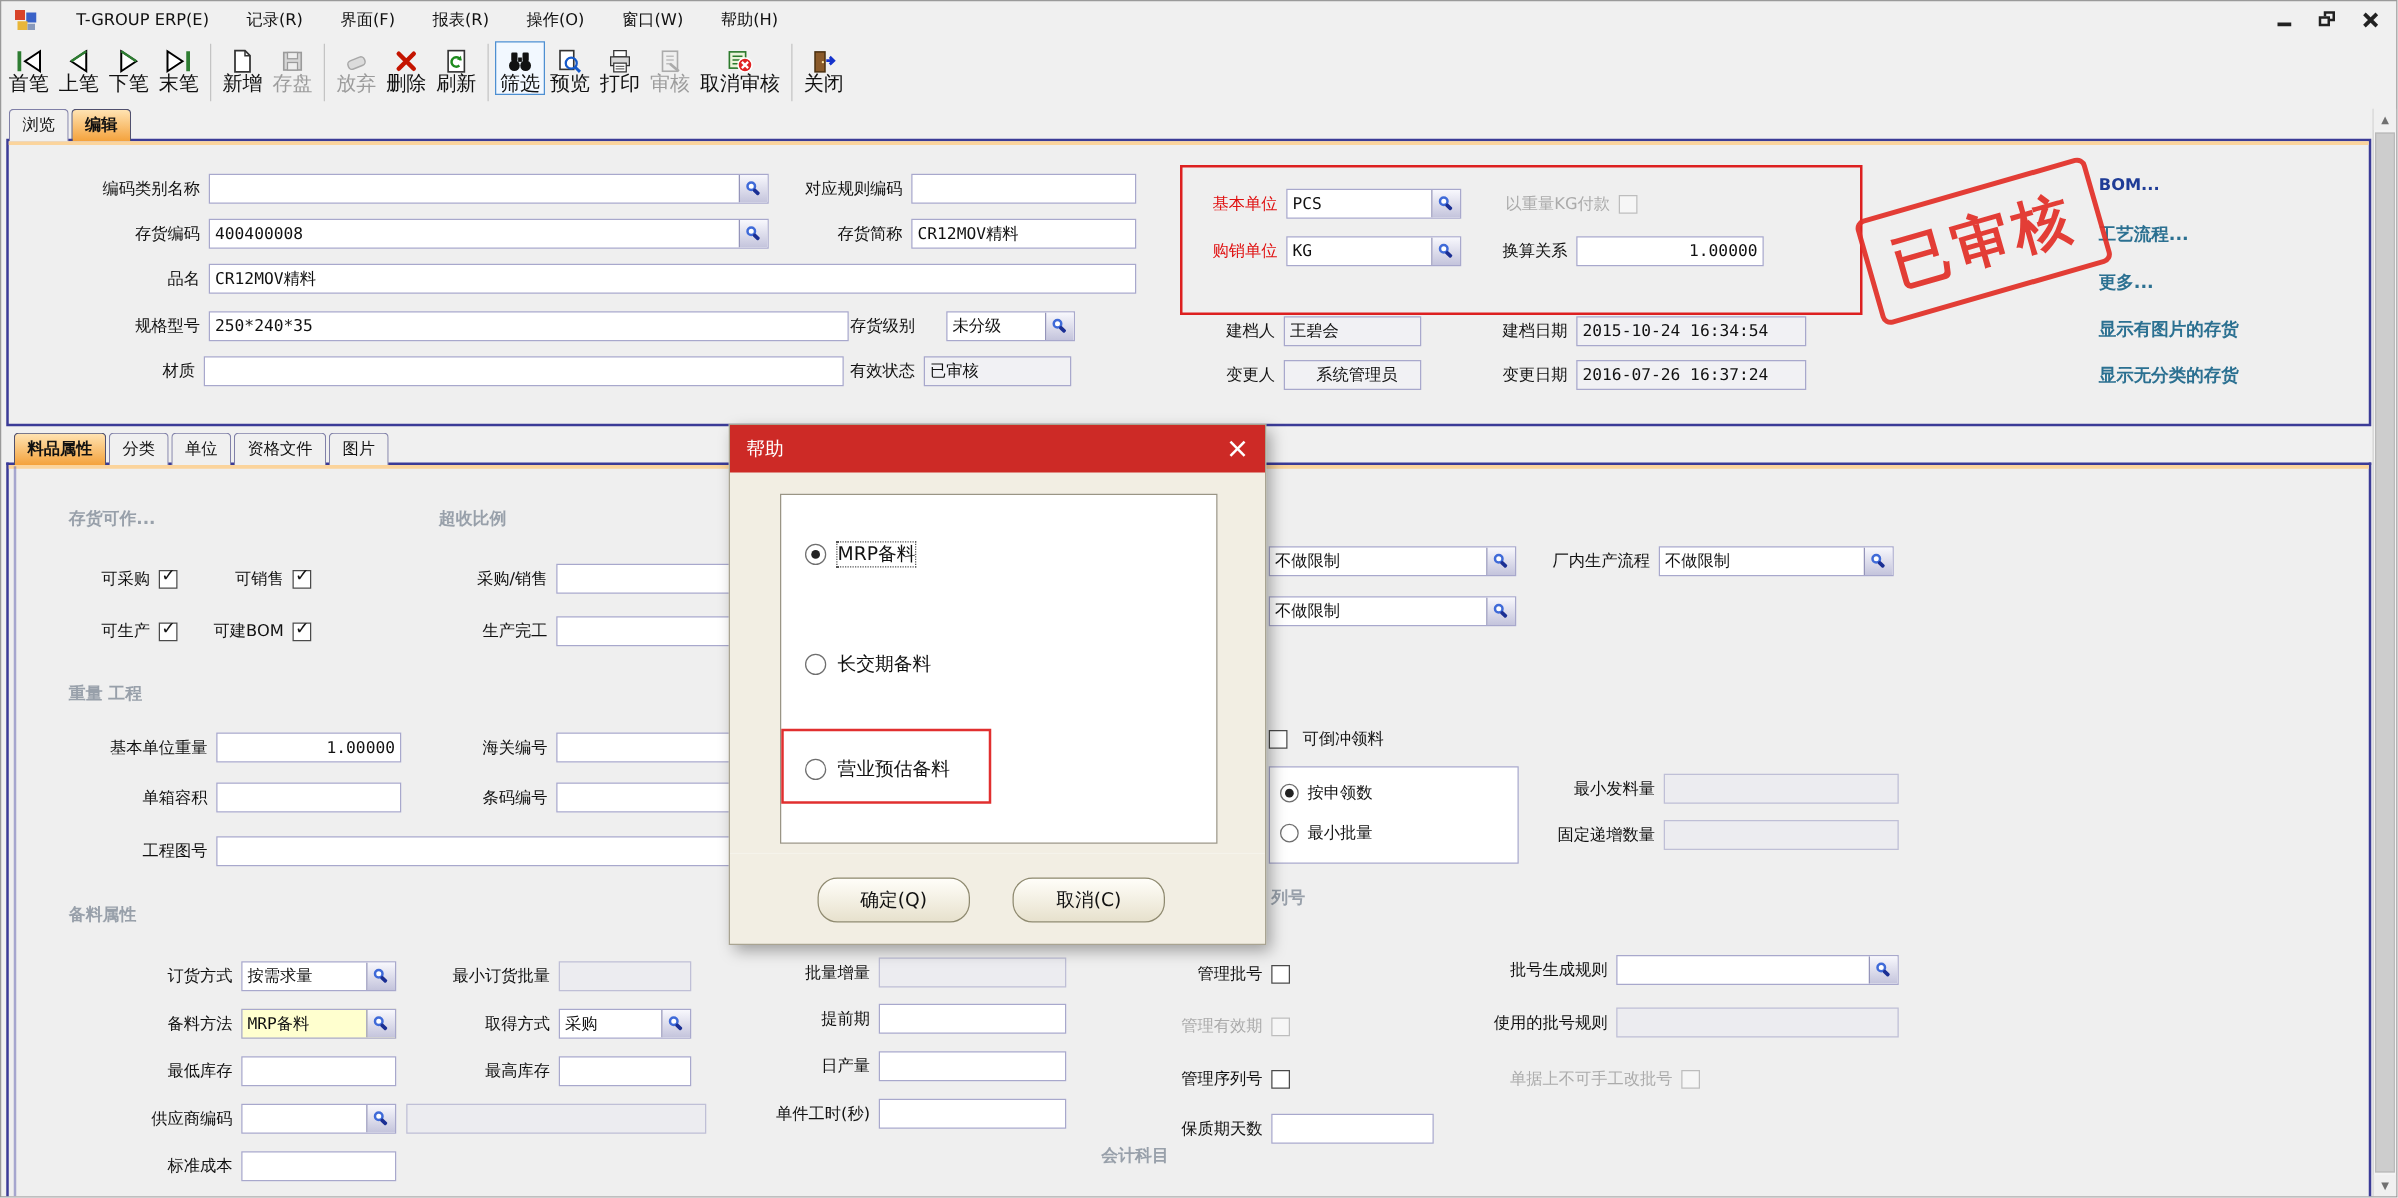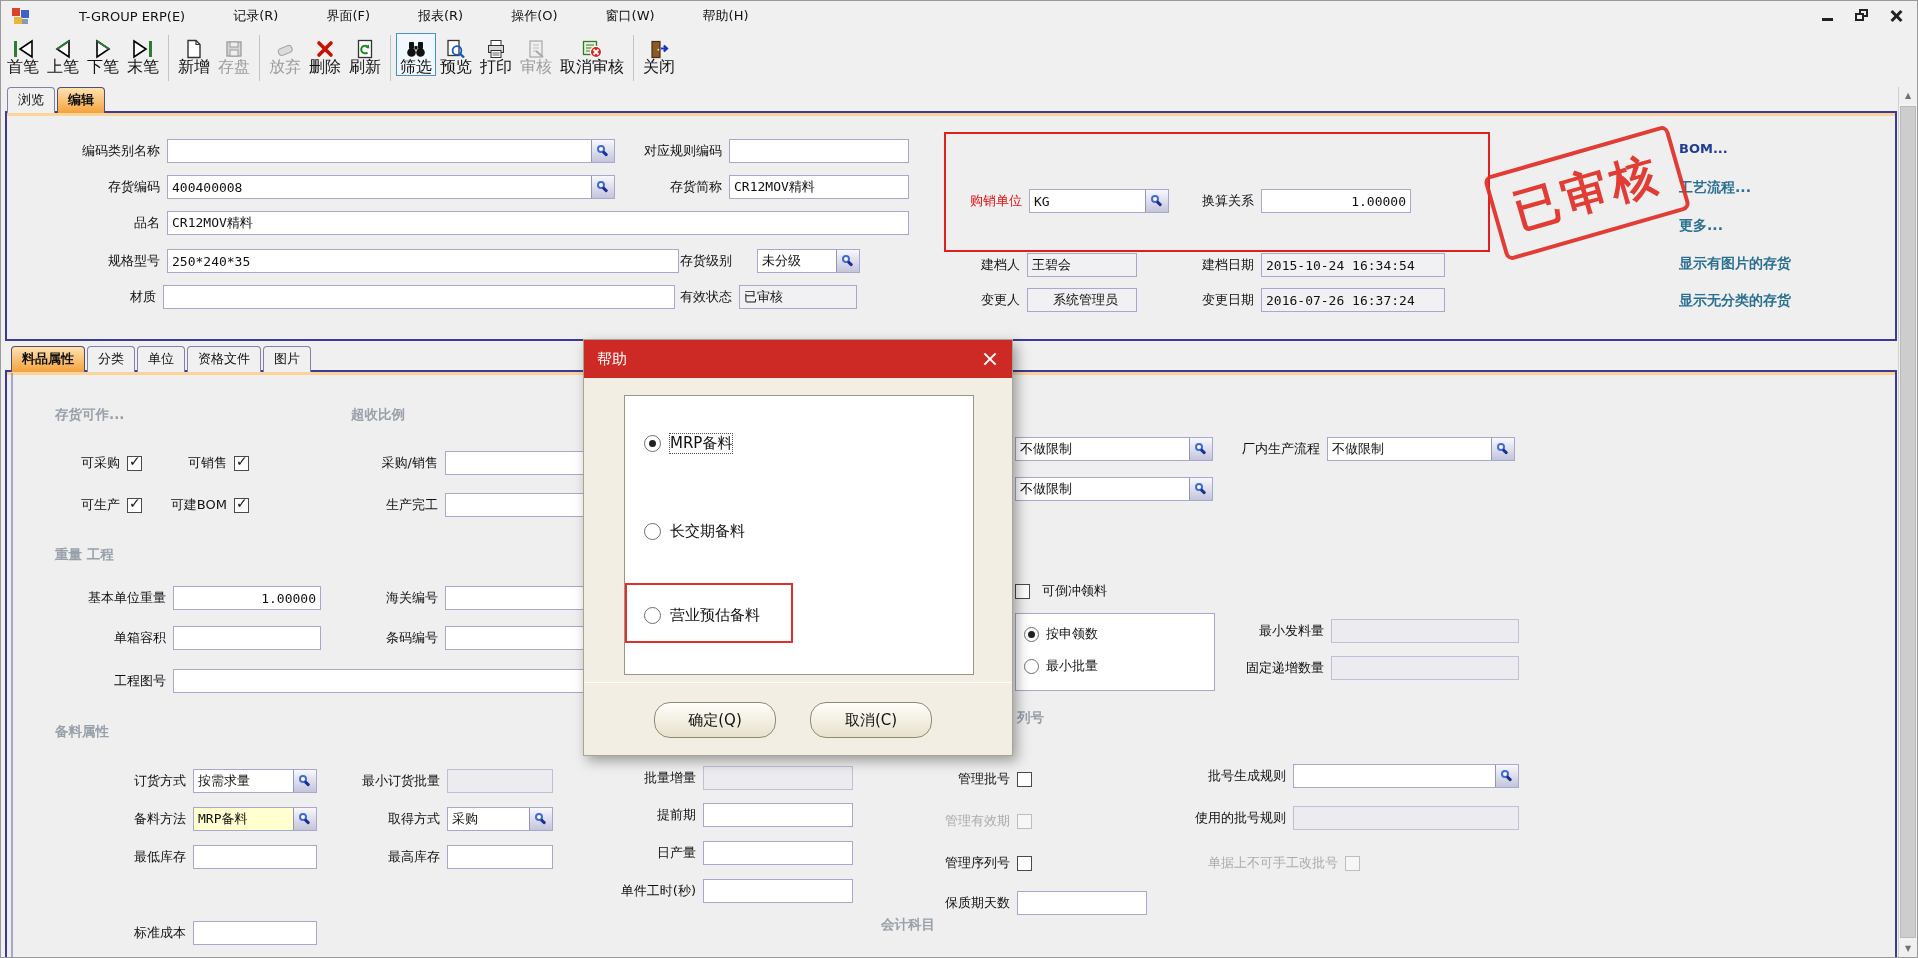--- a/index.html
+++ b/index.html
@@ -1,20 +1,20 @@
 <!DOCTYPE html>
 <html><head>
 <meta charset="utf-8">
 <style>
   html,body{margin:0;padding:0;background:#d8d8d8;}
   *{box-sizing:border-box;}
   .screen{position:relative;width:1918px;height:958px;background:#f0f0f0;border:1px solid #9a9a9a;
           font-family:"DejaVu Sans","Liberation Sans",sans-serif;font-size:13px;color:#111;overflow:hidden;}
   
-  .menubar{position:absolute;left:0;top:0;right:0;height:30px;display:flex;align-items:center;gap:48px;padding-left:10px;}
+  .menubar{position:absolute;left:0;top:0;right:0;height:30px;display:flex;align-items:center;gap:30px;padding-left:10px;}
   .appicon{width:20px;height:20px;flex:none;}
   .menuitem{white-space:nowrap;cursor:default;}
   .winctl{position:absolute;right:12px;top:2px;display:flex;gap:16px;align-items:center;height:26px;}
   .wbtn{width:18px;height:18px;position:relative;cursor:pointer;}
   .ic-min{position:absolute;left:3px;bottom:4px;width:11px;height:3px;background:#222;}
   .ic-rst1{position:absolute;left:2px;top:6px;width:9px;height:8px;border:2px solid #222;background:#f0f0f0;}
   .ic-rst2{position:absolute;left:6px;top:2px;width:9px;height:8px;border:2px solid #222;}
   .ic-x1,.ic-x2{position:absolute;left:8px;top:2px;width:3px;height:14px;background:#222;}
   .ic-x1{transform:rotate(45deg);} .ic-x2{transform:rotate(-45deg);}
   
@@ -366,20 +366,31 @@
       </span>
   </div>
   <div class="fg" style="left:1178px;top:287px;">
     <span class="lbl" style="width:82px;">变更日期</span>
     <span class="fld ro" style="width:184px;">
         <span class="val">2016-07-26 16:37:24</span>
       </span>
   </div>
 
   <div class="redbox"></div>
+  <div class="fg" style="left:958px;top:150px;">
+    <span class="lbl red" style="width:70px;">基本单位</span>
+    <span class="fld combo" style="width:140px;">
+      <span class="val">PCS</span>
+      <span class="sbtn">
+          <i class="mag"></i>
+        </span>
+    </span>
+    <span class="lbl dim" style="width:126px;padding-left:10px;">以重量KG付款</span>
+    <span class="cb dis"></span>
+  </div>
   <div class="fg" style="left:958px;top:188px;">
     <span class="lbl red" style="width:70px;">购销单位</span>
     <span class="fld combo" style="width:140px;">
       <span class="val">KG</span>
       <span class="sbtn">
           <i class="mag"></i>
         </span>
     </span>
     <span class="lbl" style="width:92px;padding-left:10px;">换算关系</span>
     <span class="fld num" style="width:150px;">
@@ -503,20 +514,33 @@
   <div class="fg" style="left:100px;top:844px;">
     <span class="lbl" style="width:92px;">最低库存</span>
     <span class="fld" style="width:124px;">
         <span class="val"></span>
       </span>
     <span class="lbl" style="width:130px;">最高库存</span>
     <span class="fld" style="width:106px;">
         <span class="val"></span>
       </span>
   </div>
+  <div class="fg" style="left:100px;top:882px;">
+    <span class="lbl" style="width:92px;">供应商编码</span>
+    <span class="fld combo" style="width:124px;">
+      <span class="val"></span>
+      <span class="sbtn">
+          <i class="mag"></i>
+        </span>
+    </span>
+    <span style="width:8px;"></span>
+    <span class="fld gray" style="width:240px;">
+        <span class="val"></span>
+      </span>
+  </div>
   <div class="fg" style="left:100px;top:920px;">
     <span class="lbl" style="width:92px;">标准成本</span>
     <span class="fld" style="width:124px;">
         <span class="val"></span>
       </span>
   </div>
 
   <div class="fg" style="left:586px;top:765px;">
     <span class="lbl" style="width:116px;">批量增量</span>
     <span class="fld gray" style="width:150px;">

